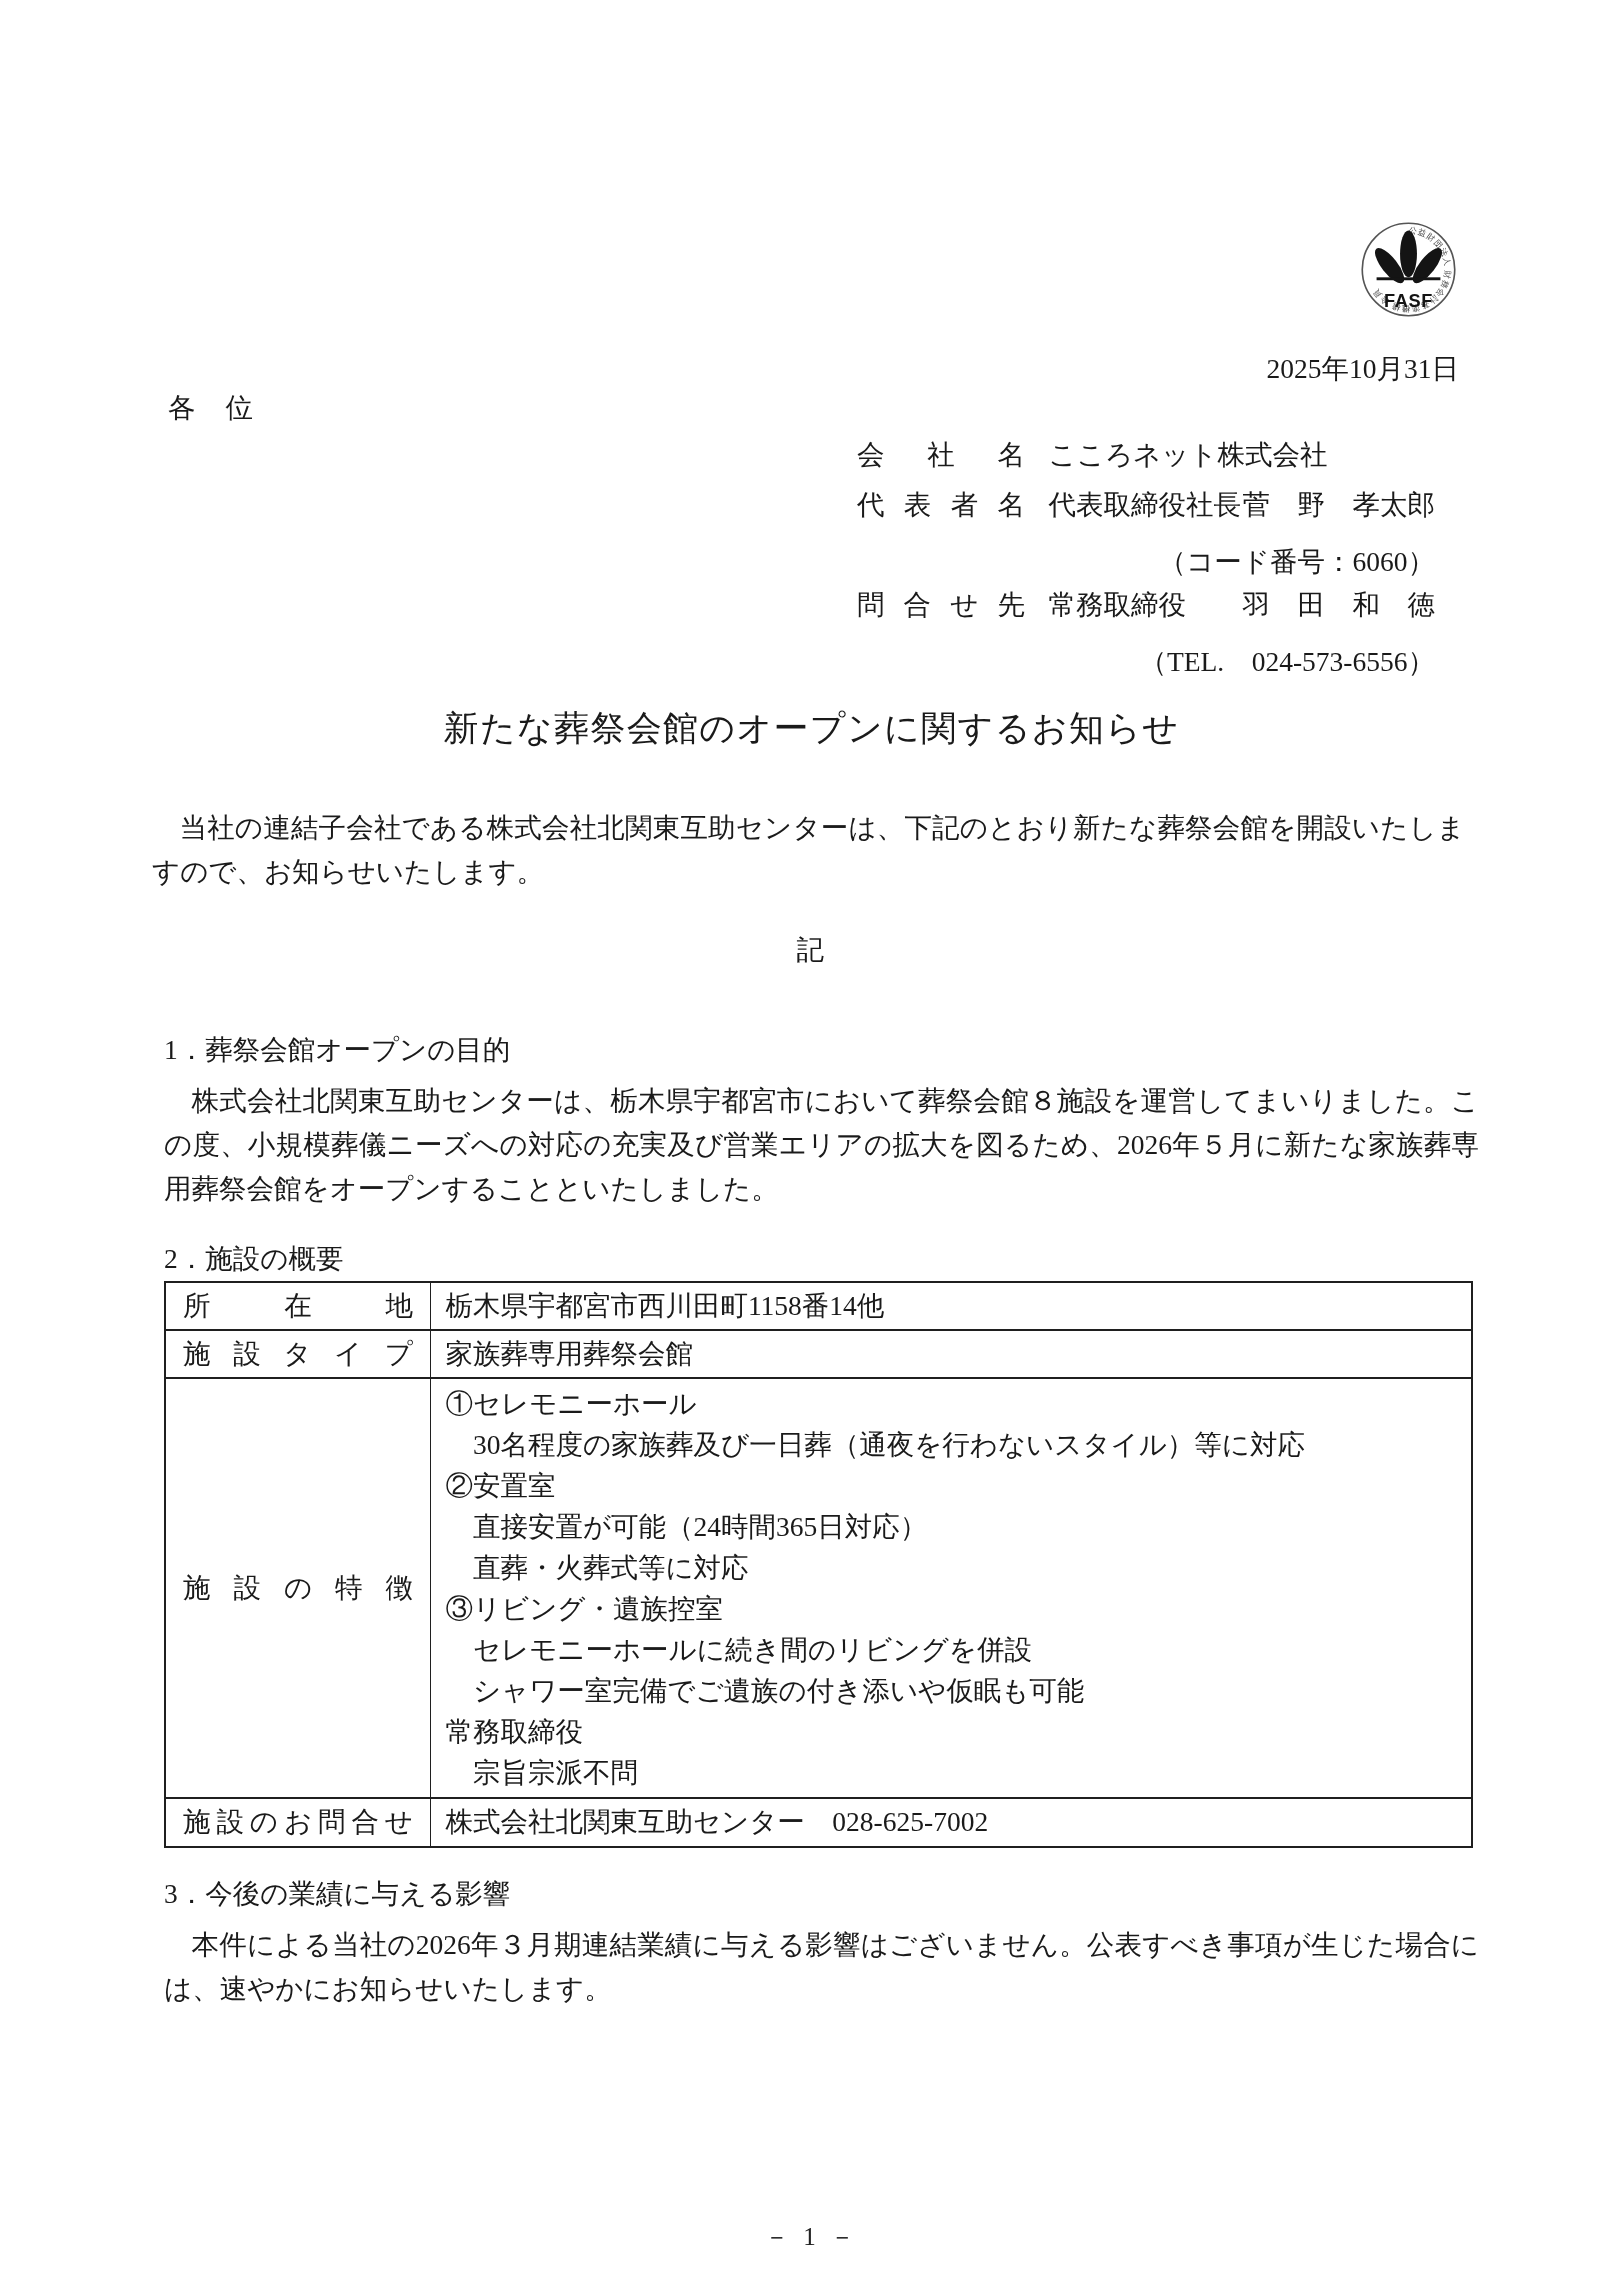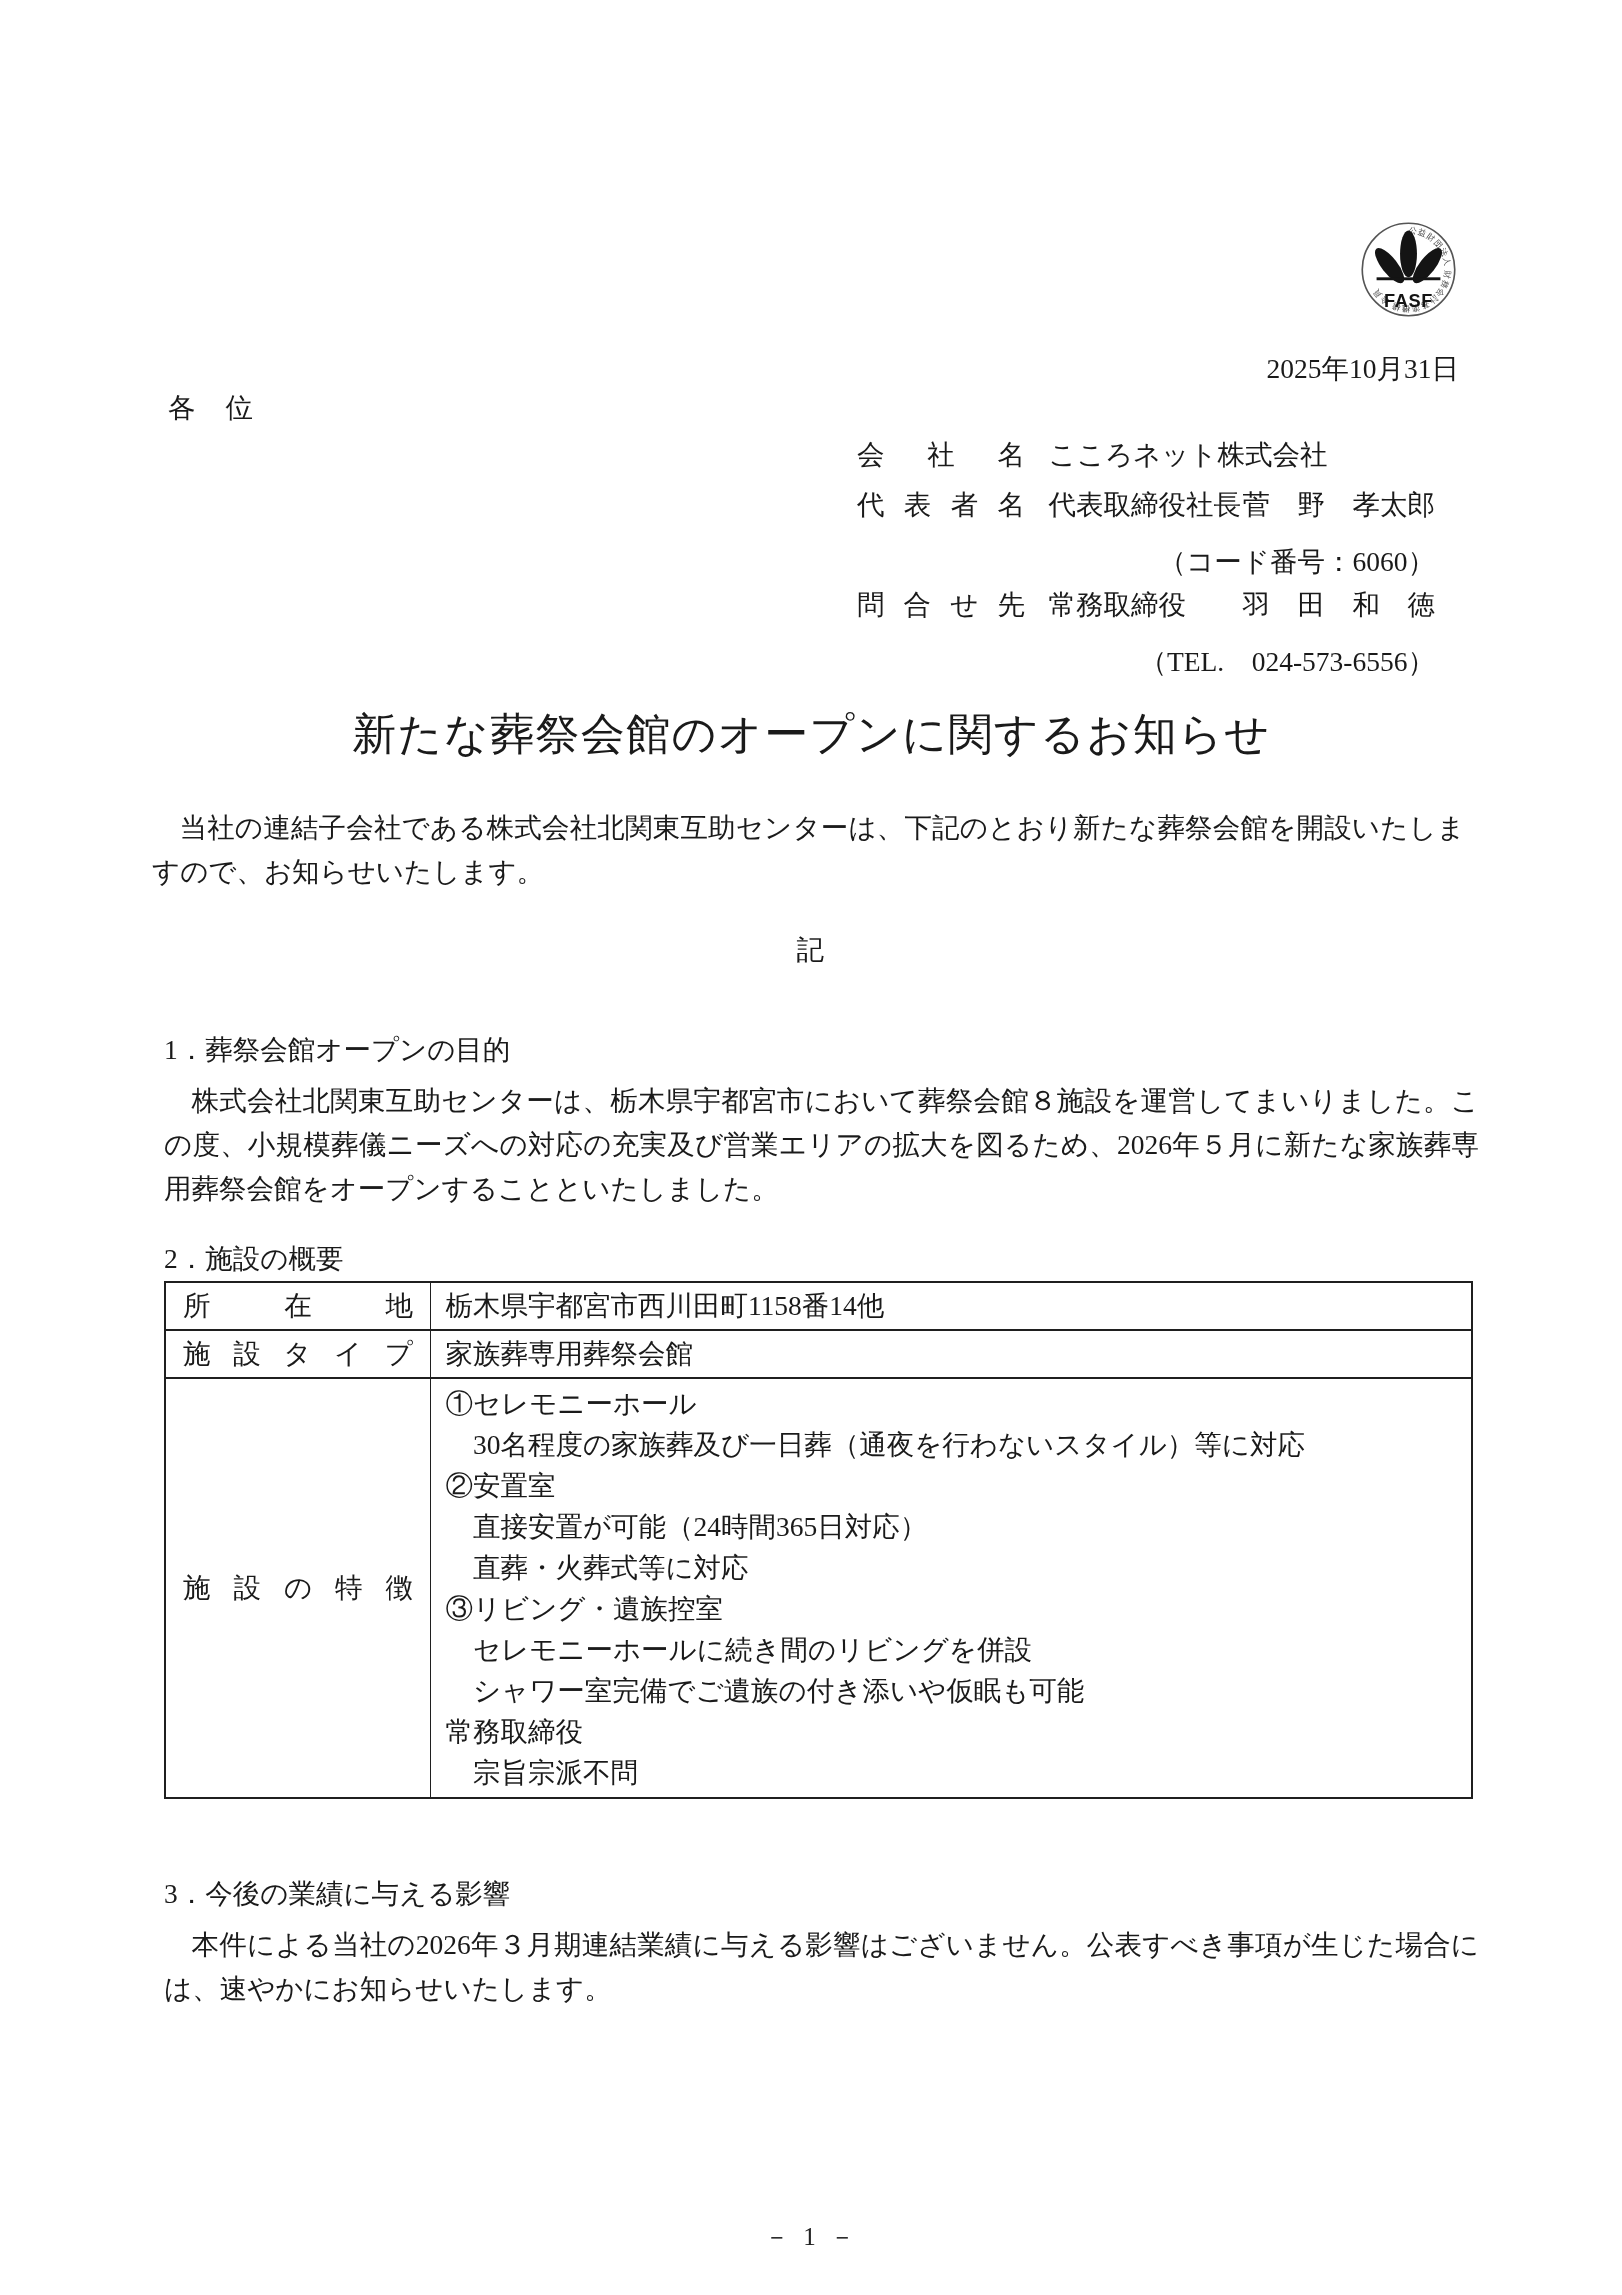--- a/index.html
+++ b/index.html
@@ -20,21 +20,21 @@
   .addressee{top:390px;left:168px;letter-spacing:1.3px;}
   
   .company{top:437px;left:857px;width:578px;}
   .company-row{display:flex;align-items:baseline;height:50px;}
   .company-label{width:168px;text-align:justify;text-align-last:justify;flex:none;}
   .company-gap{width:23.6px;flex:none;}
   .company-value{flex:1;display:flex;justify-content:flex-start;}
   .company-value.split{justify-content:space-between;}
   .company-note{height:50px;text-align:right;line-height:50px;}
   
-  .doc-title{top:705px;left:0;width:100%;text-align:center;font-size:44px;letter-spacing:1.3px;}
+  .doc-title{top:705px;left:0;width:100%;text-align:center;font-size:35px;letter-spacing:1.3px;}
   .para{line-height:44px;text-indent:1em;text-align:justify;}
   .intro{top:806px;left:152px;width:1313px;}
   .ki{top:932px;left:0;width:100%;text-align:center;letter-spacing:2.6px;}
   .sec1{top:1029px;left:164px;width:1315px;}
   .sec-heading{line-height:42px;margin:0 0 7.9px 0;font-weight:normal;font-size:27.5px;}
   .sec2-heading{top:1241px;left:164px;width:1309px;}
   .sec3{top:1873px;left:164px;width:1315px;}
   
   .facility-table{top:1281px;left:164px;width:1309px;}
   table{border-collapse:collapse;width:1309px;table-layout:fixed;}
@@ -141,20 +141,24 @@
             <div class="feature-line">②安置室</div>
             <div class="feature-line">　直接安置が可能（24時間365日対応）</div>
             <div class="feature-line">　直葬・火葬式等に対応</div>
             <div class="feature-line">③リビング・遺族控室</div>
             <div class="feature-line">　セレモニーホールに続き間のリビングを併設</div>
             <div class="feature-line">　シャワー室完備でご遺族の付き添いや仮眠も可能</div>
             <div class="feature-line">常務取締役</div>
             <div class="feature-line">　宗旨宗派不問</div>
           </td>
         </tr>
+        <tr class="last">
+          <td class="lbl">施設のお問合せ</td>
+          <td class="val">株式会社北関東互助センター　028-625-7002</td>
+        </tr>
       </tbody>
     </table>
   </div>
 
   <div class="abs sec3">
     <h2 class="sec-heading">3．今後の業績に与える影響</h2>
     <div class="para">本件による当社の2026年３月期連結業績に与える影響はございません。公表すべき事項が生じた場合には、速やかにお知らせいたします。</div>
   </div>
 
   <div class="abs page-number">－ 1 －</div>

